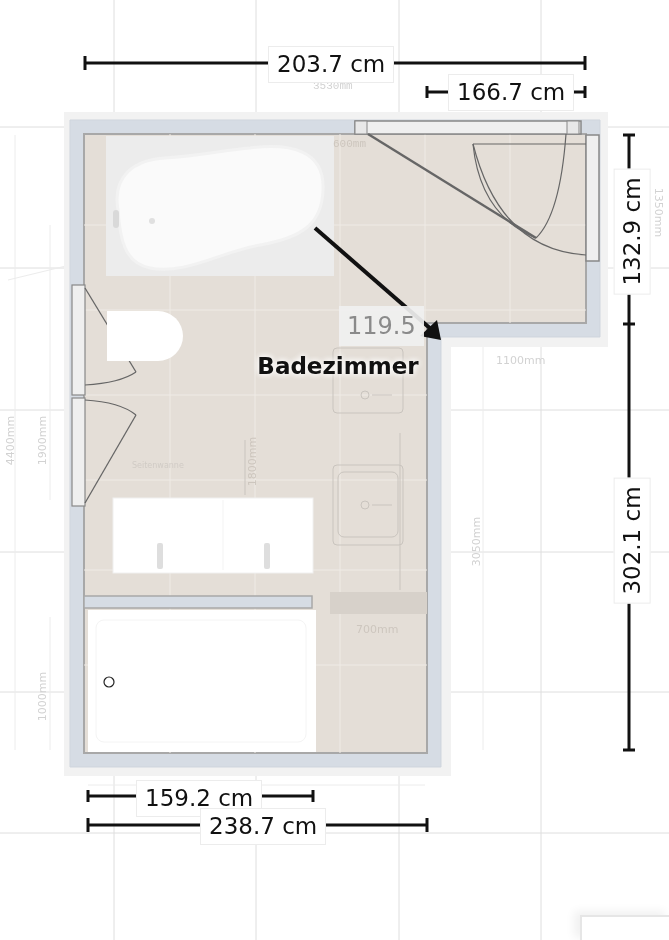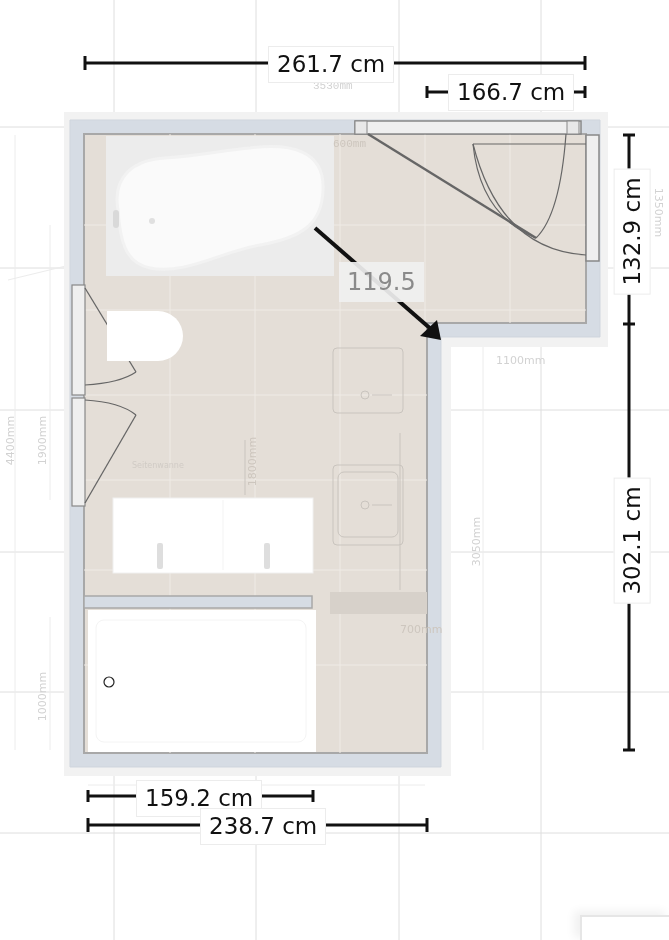--- a/index.html
+++ b/index.html
@@ -1,21 +1,21 @@
 <!DOCTYPE html>
 <html><head>
 <meta charset="utf-8">
 <style>
   html, body { margin: 0; padding: 0; }
   body { width: 669px; height: 940px; background: #ffffff; position: relative; overflow: hidden; font-family: "DejaVu Sans", sans-serif; }
   #canvas { position: absolute; left: 0; top: 0; width: 669px; height: 940px; }
   .dim-label { position: absolute; background: #ffffff; border: 1px solid #ececec; color: #111; font-family: "DejaVu Sans", sans-serif; font-size: 23px; line-height: 1; padding: 6px 8px; white-space: nowrap; }
   .dim-label.vert { transform-origin: center center; }
   .room-name { position: absolute; font-family: "DejaVu Sans", sans-serif; font-weight: bold; color: #111; font-size: 23px; text-align: center; text-shadow: 0 0 6px #fff, 0 0 6px #fff; }
-  .diag-label { position: absolute; background: rgba(240,240,240,0.92); color: #8a8a8a; font-family: "DejaVu Sans", sans-serif; font-size: 24px; padding: 6px 8px; }
+  .diag-label { position: absolute; background: rgba(240,240,240,0.92); color: #8a8a8a; font-family: "DejaVu Sans", sans-serif; font-size: 24px; padding: 6px 8px; margin-top: 44px; }
   .ghost { position: absolute; color: #d2d2d2; font-family: "DejaVu Sans", sans-serif; font-size: 11px; white-space: nowrap; }
   .corner-panel { position: absolute; left: 580px; top: 915px; width: 89px; height: 25px; background: #fff; border-left: 2px solid #e6e6e6; border-top: 2px solid #e6e6e6; box-shadow: -6px -4px 10px rgba(0,0,0,0.06); }
 </style>
 </head>
 <body>
 
 <svg id="canvas" viewBox="0 0 669 940" xmlns="http://www.w3.org/2000/svg">
 
   <g stroke="#dedede" stroke-width="1">
     <line x1="114" y1="0" x2="114" y2="940"></line>
@@ -149,33 +149,34 @@
 
     <line x1="88" y1="825" x2="427" y2="825"></line>
     <line x1="88" y1="818" x2="88" y2="832"></line>
     <line x1="427" y1="818" x2="427" y2="832"></line>
   </g>
 </svg>
 
 <div class="ghost" style="left:313px; top:80px;font-family:Liberation Mono, monospace;">3530mm</div>
 <div class="ghost" style="left:333px; top:138px; color:#cdc6be;font-family:Liberation Mono, monospace;">600mm</div>
 <div class="ghost" style="left:496px; top:354px;">1100mm</div>
-<div class="ghost" style="left:356px; top:623px; color:#cdc6be;margin-left:44px;">700mm</div>
+<div class="ghost" style="left:356px; top:623px; color:#cdc6be;">700mm</div>
 <div class="ghost" style="left:452px; top:535px; transform:rotate(-90deg);">3050mm</div>
 <div class="ghost" style="left:18px; top:434px; transform:rotate(-90deg);">1900mm</div>
 <div class="ghost" style="left:18px; top:690px; transform:rotate(-90deg);">1000mm</div>
 <div class="ghost" style="left:-14px; top:434px; transform:rotate(-90deg);">4400mm</div>
 <div class="ghost" style="left:228px; top:455px; transform:rotate(-90deg); color:#cdc6be;">1800mm</div>
 <div class="ghost" style="left:634px; top:206px; transform:rotate(90deg);">1350mm</div>
 
-<div class="dim-label" style="left:268px; top:46px;">261.7 cm</div>
+<div class="dim-label" style="left:268px; top:46px;">203.7 cm</div>
 <div class="dim-label" style="left:448px; top:74px;">166.7 cm</div>
 <div class="dim-label vert" style="left:569px; top:213px; transform:rotate(-90deg);">132.9 cm</div>
 <div class="dim-label vert" style="left:569px; top:522px; transform:rotate(-90deg);">302.1 cm</div>
 <div class="dim-label" style="left:136px; top:780px;">159.2 cm</div>
 <div class="dim-label" style="left:200px; top:808px;">238.7 cm</div>
 
 <div class="diag-label" style="left:339px; top:262px;">119.5</div>
 
 <div class="room-name" style="left:238px; top:353px; width:200px;">
+  <div>Badezimmer</div>
 </div>
 
 <div class="corner-panel"></div>
 
 </body></html>

